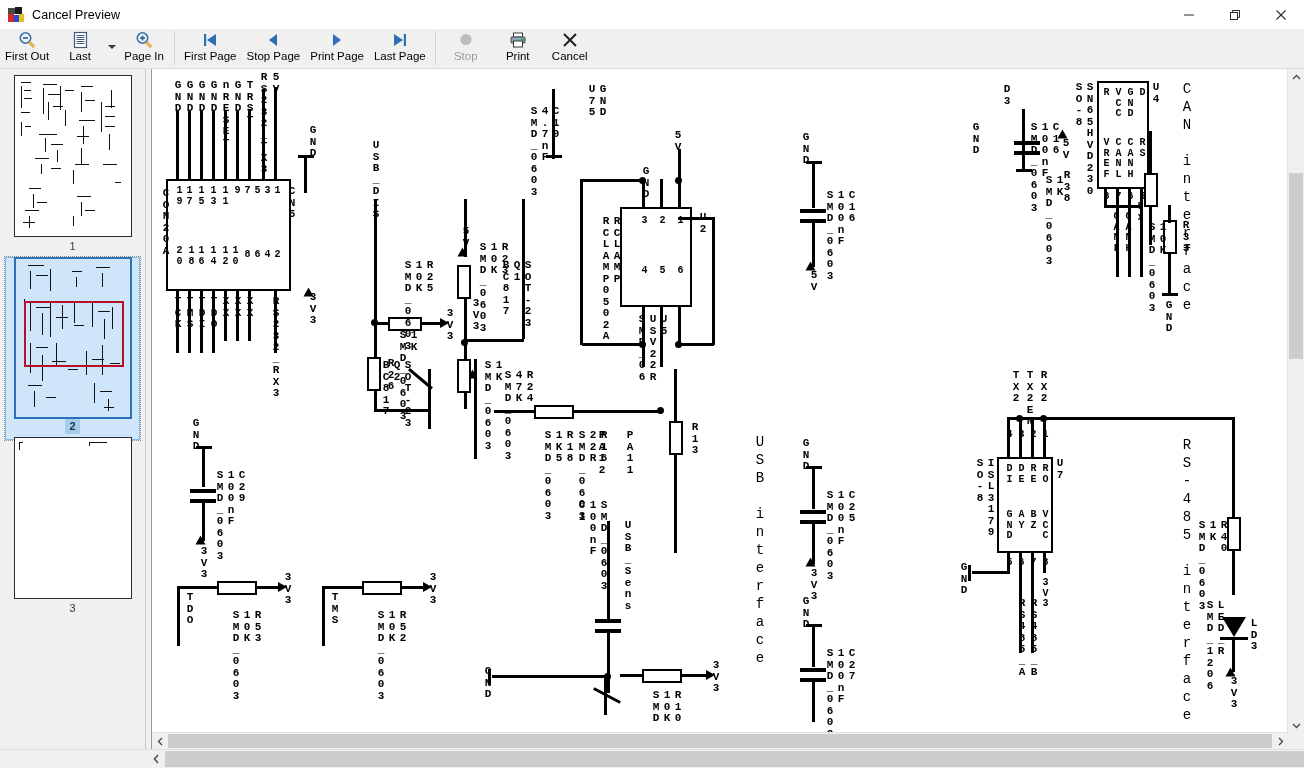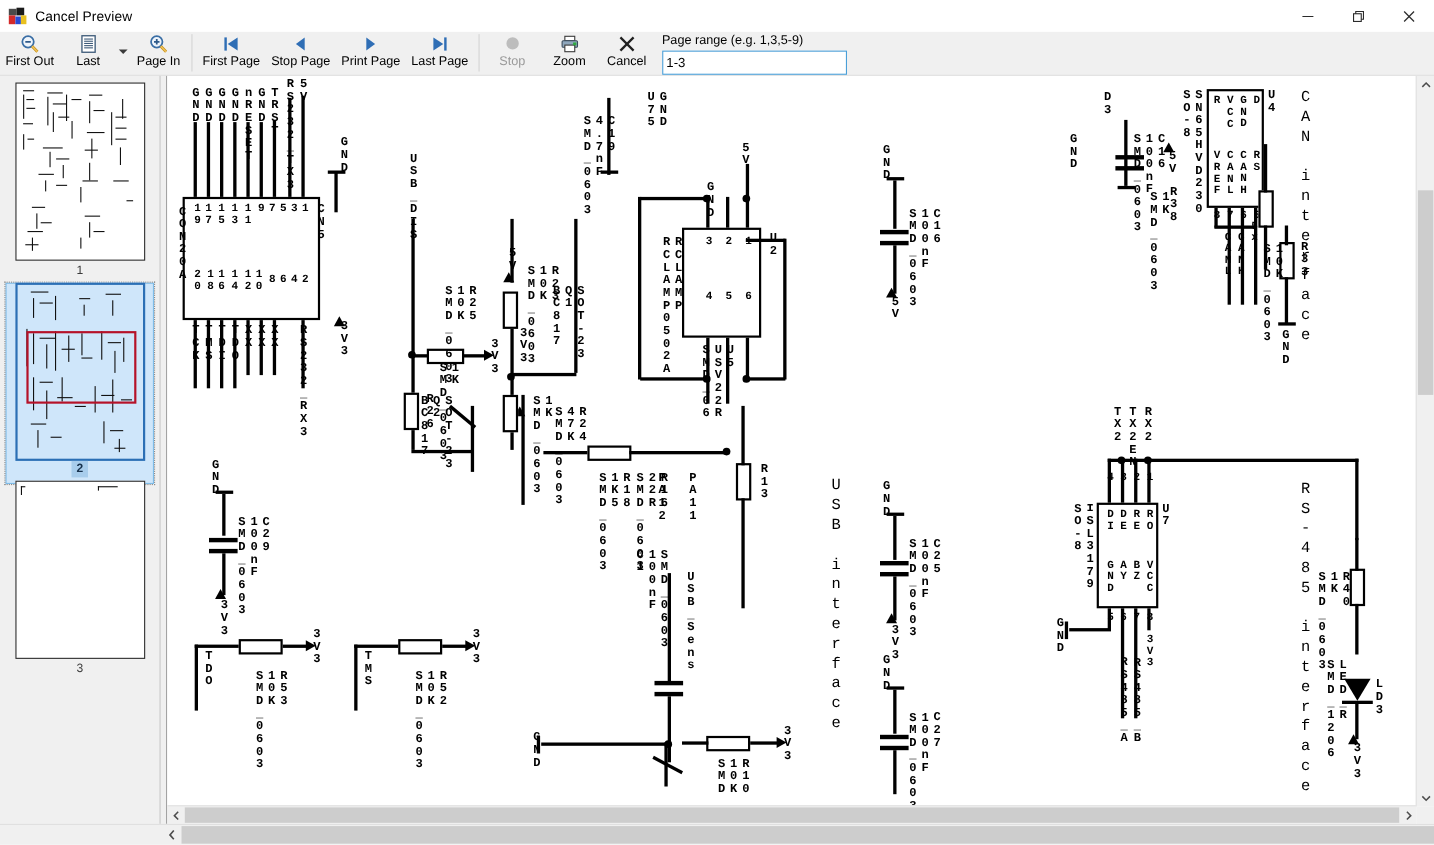--- a/index.html
+++ b/index.html
@@ -242,37 +242,33 @@
       </div>
       <div class="tbtn">
         <span class="ic">
           <svg width="20" height="20" viewBox="0 0 20 20">
             <rect x="5.5" y="3" width="9" height="4" fill="#ffffff" stroke="#3a3a3a" stroke-width="1"></rect>
             <rect x="3" y="7" width="14" height="6" rx="1" fill="#8fa7bd" stroke="#3a4b5c" stroke-width="1"></rect>
             <rect x="5.5" y="11" width="9" height="6" fill="#ffffff" stroke="#3a3a3a" stroke-width="1"></rect>
             <rect x="13" y="8.6" width="3" height="2.6" fill="#2fa83f"></rect>
           </svg>
         </span>
-        <span class="lb">Zoom</span>
+        <span class="lb">Print</span>
       </div>
       <div class="tbtn">
         <span class="ic">
           <svg width="20" height="20" viewBox="0 0 20 20">
             <line x1="4" y1="4" x2="16" y2="16" stroke="#1f1f1f" stroke-width="2"></line>
             <line x1="16" y1="4" x2="4" y2="16" stroke="#1f1f1f" stroke-width="2"></line>
           </svg>
         </span>
         <span class="lb">Cancel</span>
       </div>
     </div>
 
-    <div class="pagerange">
-      <div class="prl">Page range (e.g. 1,3,5-9)</div>
-      <input class="pr-input" type="text" value="1-3" style="">
-    </div>
   </div>
 
   <div class="body">
 
     <div class="thumbpane">
       <div class="thumbs">
 
         <div class="thumb-wrap">
           <div class="inner">
             <div class="sheet">

